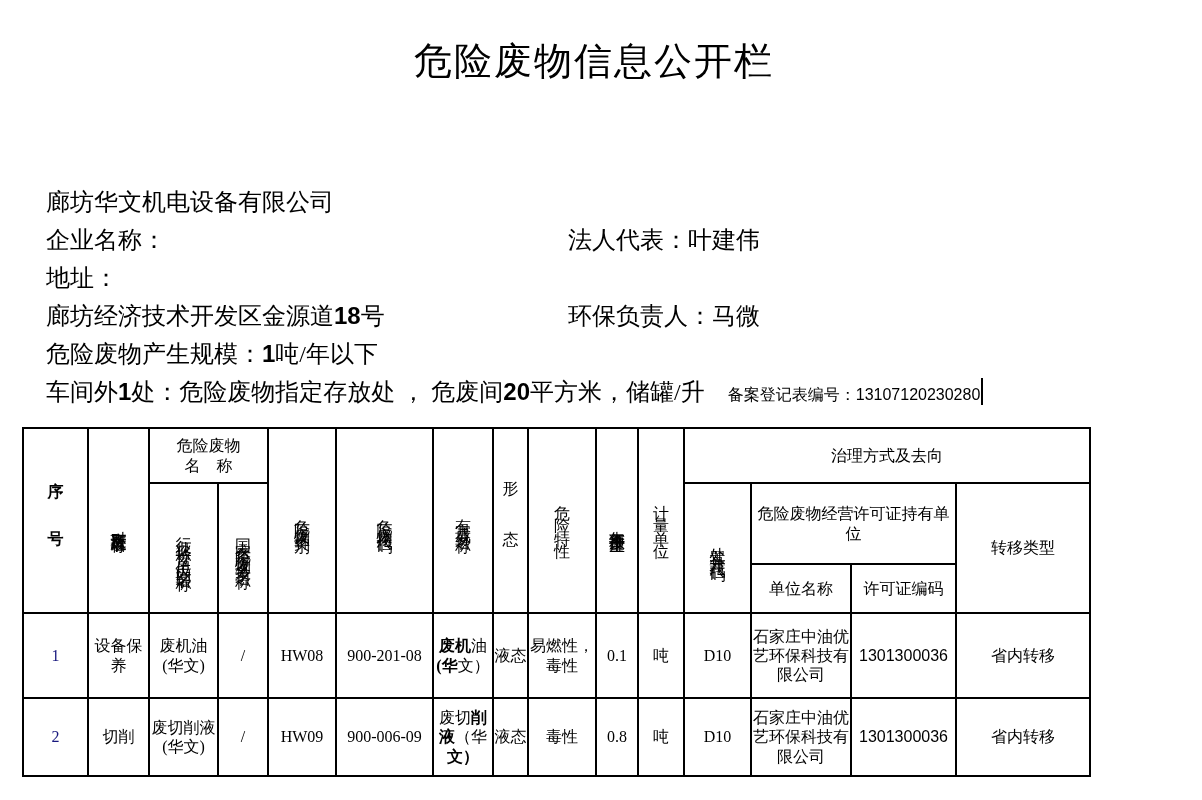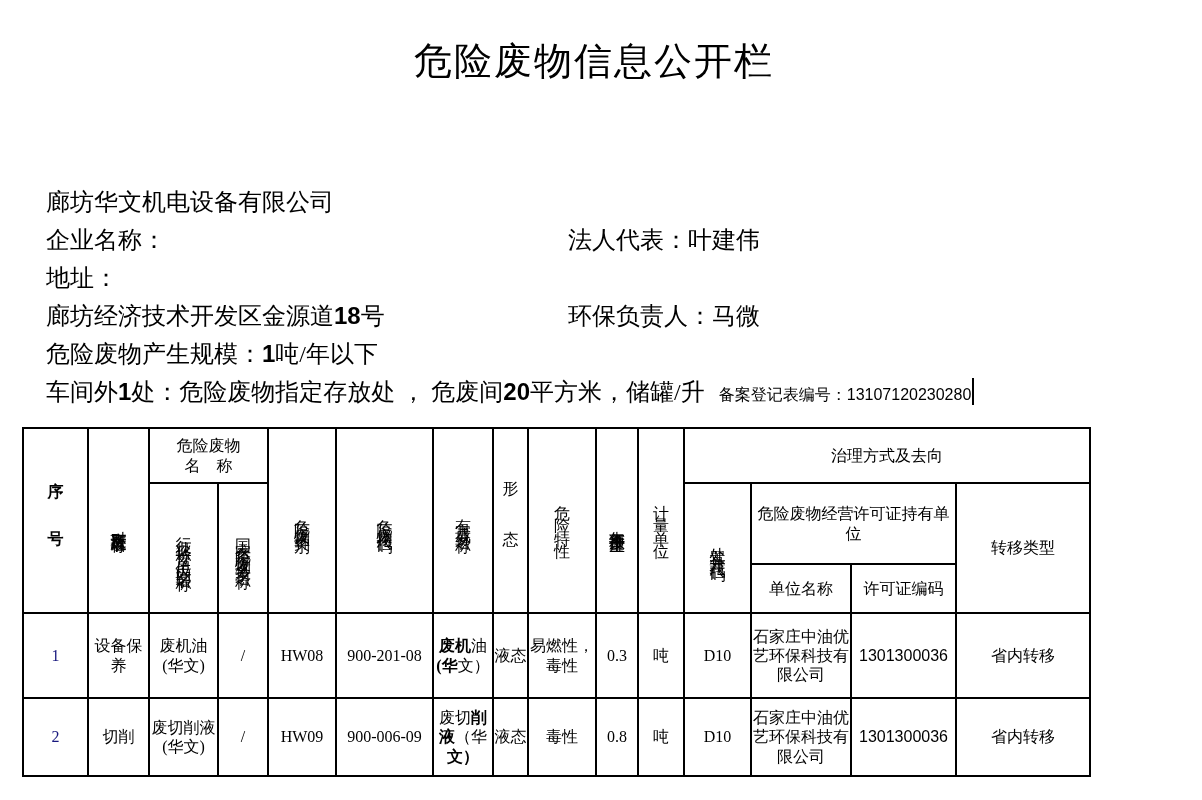--- a/index.html
+++ b/index.html
@@ -11,21 +11,21 @@
     position:absolute; top:36px; left:0; width:100%;
     text-align:center; font-size:38px; letter-spacing:2px; white-space:nowrap;
   }
   .info {
     position:absolute; left:46px; top:183px; width:1140px;
     font-size:24px; line-height:38px;
   }
   .info-line { position:relative; height:38px; white-space:nowrap; }
   .rcol { position:absolute; left:522px; top:0; }
   .num { font-family:"Liberation Sans","DejaVu Sans",sans-serif; font-weight:bold; }
-  .record-note { font-size:16px; margin-left:14px; }
+  .record-note { font-size:16px; margin-left:23px; }
   .record-note .rn-num { font-family:"Liberation Sans","DejaVu Sans",sans-serif; font-weight:normal; letter-spacing:0; }
   .cursor { display:inline-block; width:2px; height:27px; background:#000; vertical-align:-5px; margin-left:1px; }
 
   table.wtable {
     position:absolute; left:22px; top:427px;
     border-collapse:collapse; table-layout:fixed; width:1067px;
     font-family:"Liberation Serif","DejaVu Serif",serif;
   }
   .wtable td, .wtable th {
     border:2px solid #000; padding:0; text-align:center; vertical-align:middle;
@@ -127,21 +127,21 @@
     <tr style="height:85px">
       <td class="seq">1</td>
       <td class="bold">设备保养</td>
       <td class="bold">废机油(华文)</td>
       <td>/</td>
       <td>HW08</td>
       <td>900-201-08</td>
       <td><span class="b">废机</span><span>油</span><span class="b">(华</span><span>文）</span></td>
       <td class="bold">液态</td>
       <td class="bold">易燃性，毒性</td>
-      <td>0.3</td>
+      <td>0.1</td>
       <td class="bold">吨</td>
       <td>D10</td>
       <td class="company">石家庄中油优艺环保科技有限公司</td>
       <td class="lic">1301300036</td>
       <td>省内转移</td>
     </tr>
 
     <tr style="height:78px">
       <td class="seq">2</td>
       <td class="bold">切削</td>

